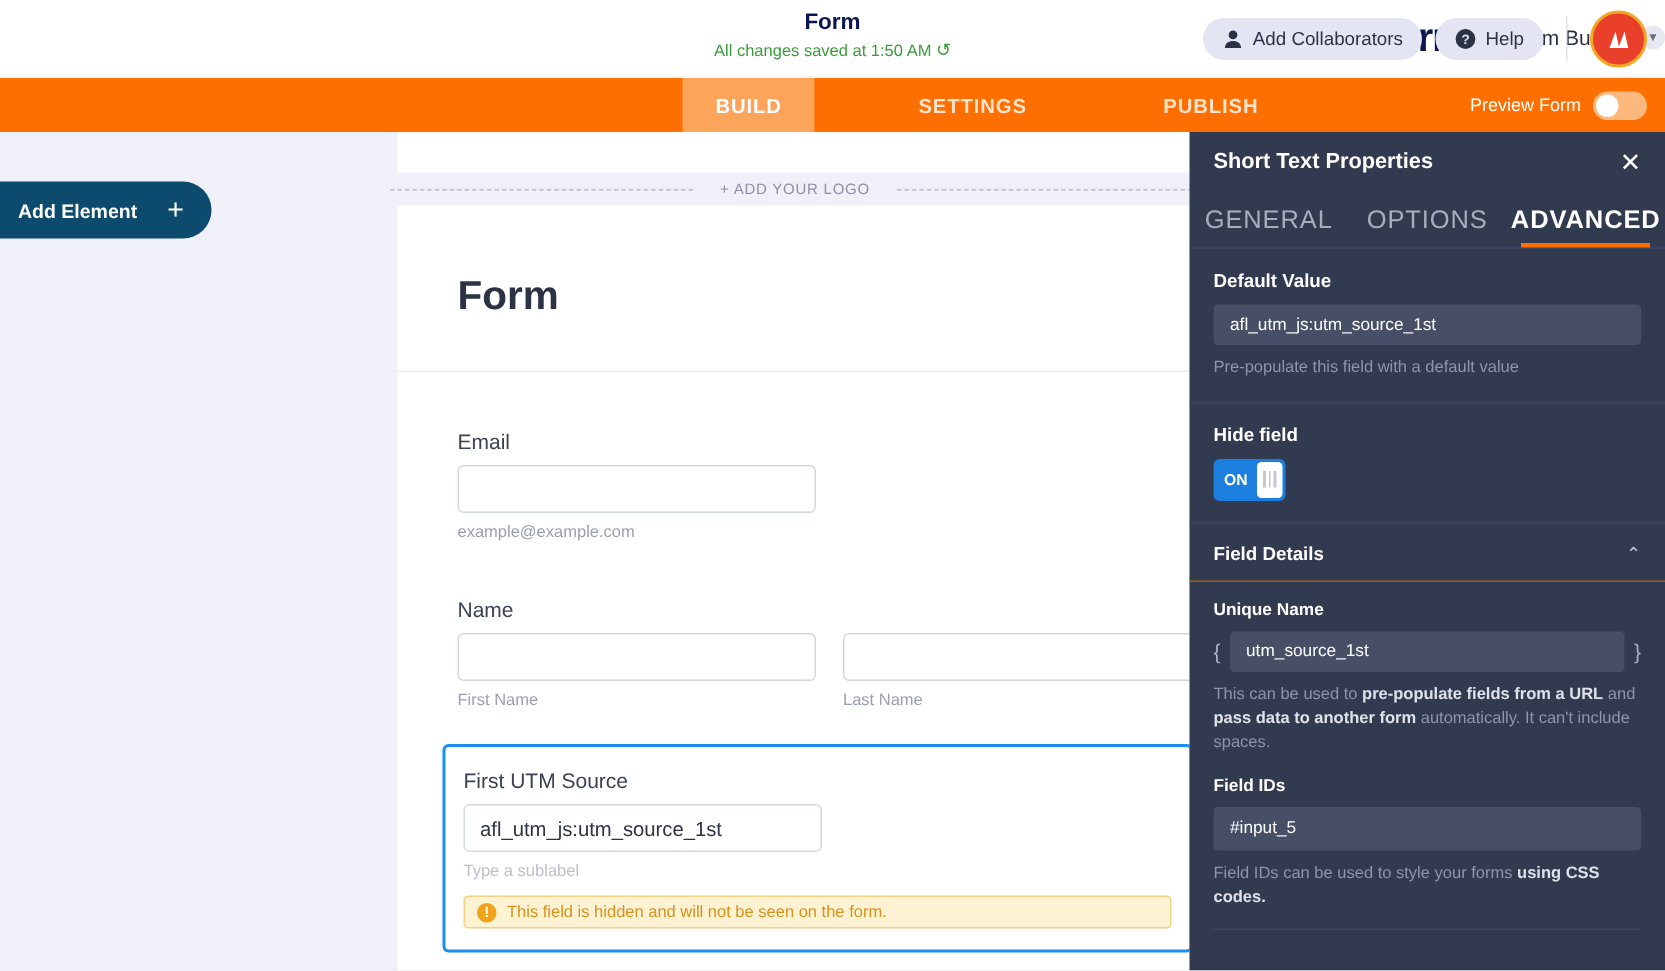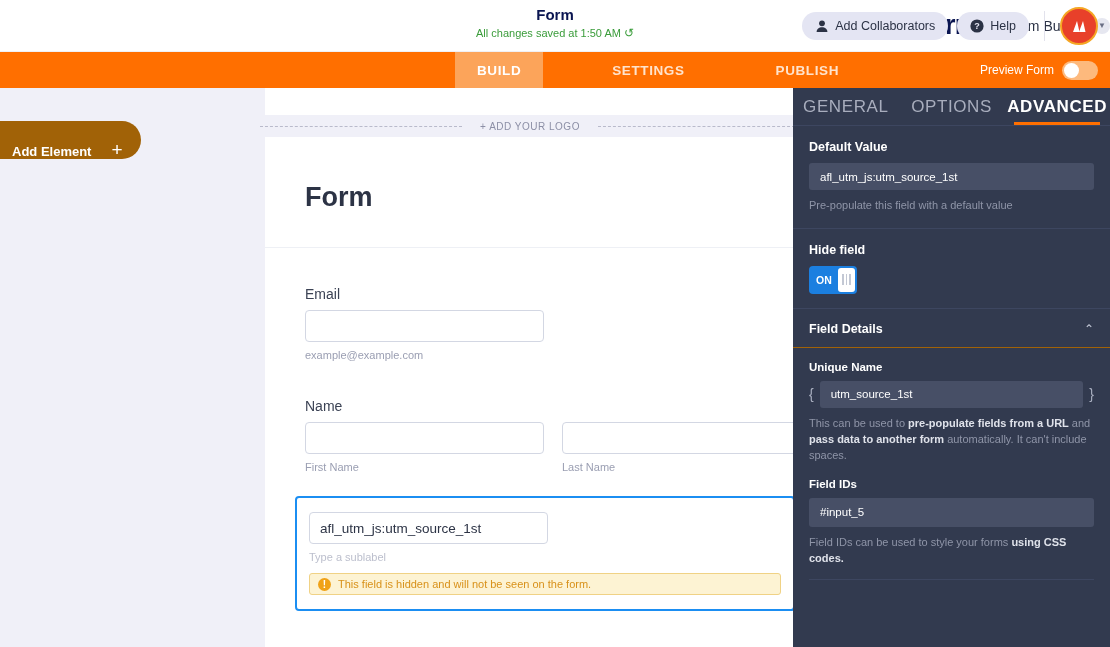--- a/index.html
+++ b/index.html
@@ -95,22 +95,22 @@
     width: 15px; height: 15px; border-radius: 50%; background: #ffffff;
   }
 
   
   .canvas {
     position: absolute; top: 88px; left: 0; width: 793px; height: 559px;
     background: #f0f0f8; overflow: hidden;
   }
   .add-element-btn {
     position: absolute; left: 0; top: 33px;
-    height: 38px; display: flex; align-items: flex-end; gap: 20px;
-    background: #a16207; color: #ffffff;
+    height: 38px; display: flex; align-items: center; gap: 20px;
+    background: #0c4a6e; color: #ffffff;
     border-radius: 0 19px 19px 0; padding: 0 18px 0 12px;
     font-size: 13px; font-weight: bold; cursor: pointer;
   }
   .plus-ic { font-size: 19px; font-weight: 300; line-height: 1; }
 
   .form-card {
     position: absolute; left: 265px; top: 0; width: 528px; height: 559px;
     background: #ffffff;
   }
   .logo-row {
@@ -338,33 +338,38 @@
             <div class="sublabel">First Name</div>
           </div>
           <div class="name-col">
             <input class="text-input" value="" style="">
             <div class="sublabel">Last Name</div>
           </div>
         </div>
       </div>
 
       <div class="field field-utm">
+        <div class="field-label">First UTM Source</div>
         <input class="text-input" value="afl_utm_js:utm_source_1st" style="">
         <div class="sublabel placeholder">Type a sublabel</div>
         <div class="warn-bar">
           <span class="warn-ic">!</span>
           <span class="warn-text">This field is hidden and will not be seen on the form.</span>
         </div>
       </div>
 
     </div>
   </div>
 
   <div class="panel">
 
+    <div class="panel-head">
+      <span class="panel-title">Short Text Properties</span>
+      <span class="close-x">✕</span>
+    </div>
 
     <div class="panel-tabs">
       <div class="panel-tab">GENERAL</div>
       <div class="panel-tab">OPTIONS</div>
       <div class="panel-tab active">ADVANCED</div>
     </div>
 
     <div class="psec">
       <div class="psec-label">Default Value</div>
       <input class="dark-input" value="afl_utm_js:utm_source_1st" style="">

